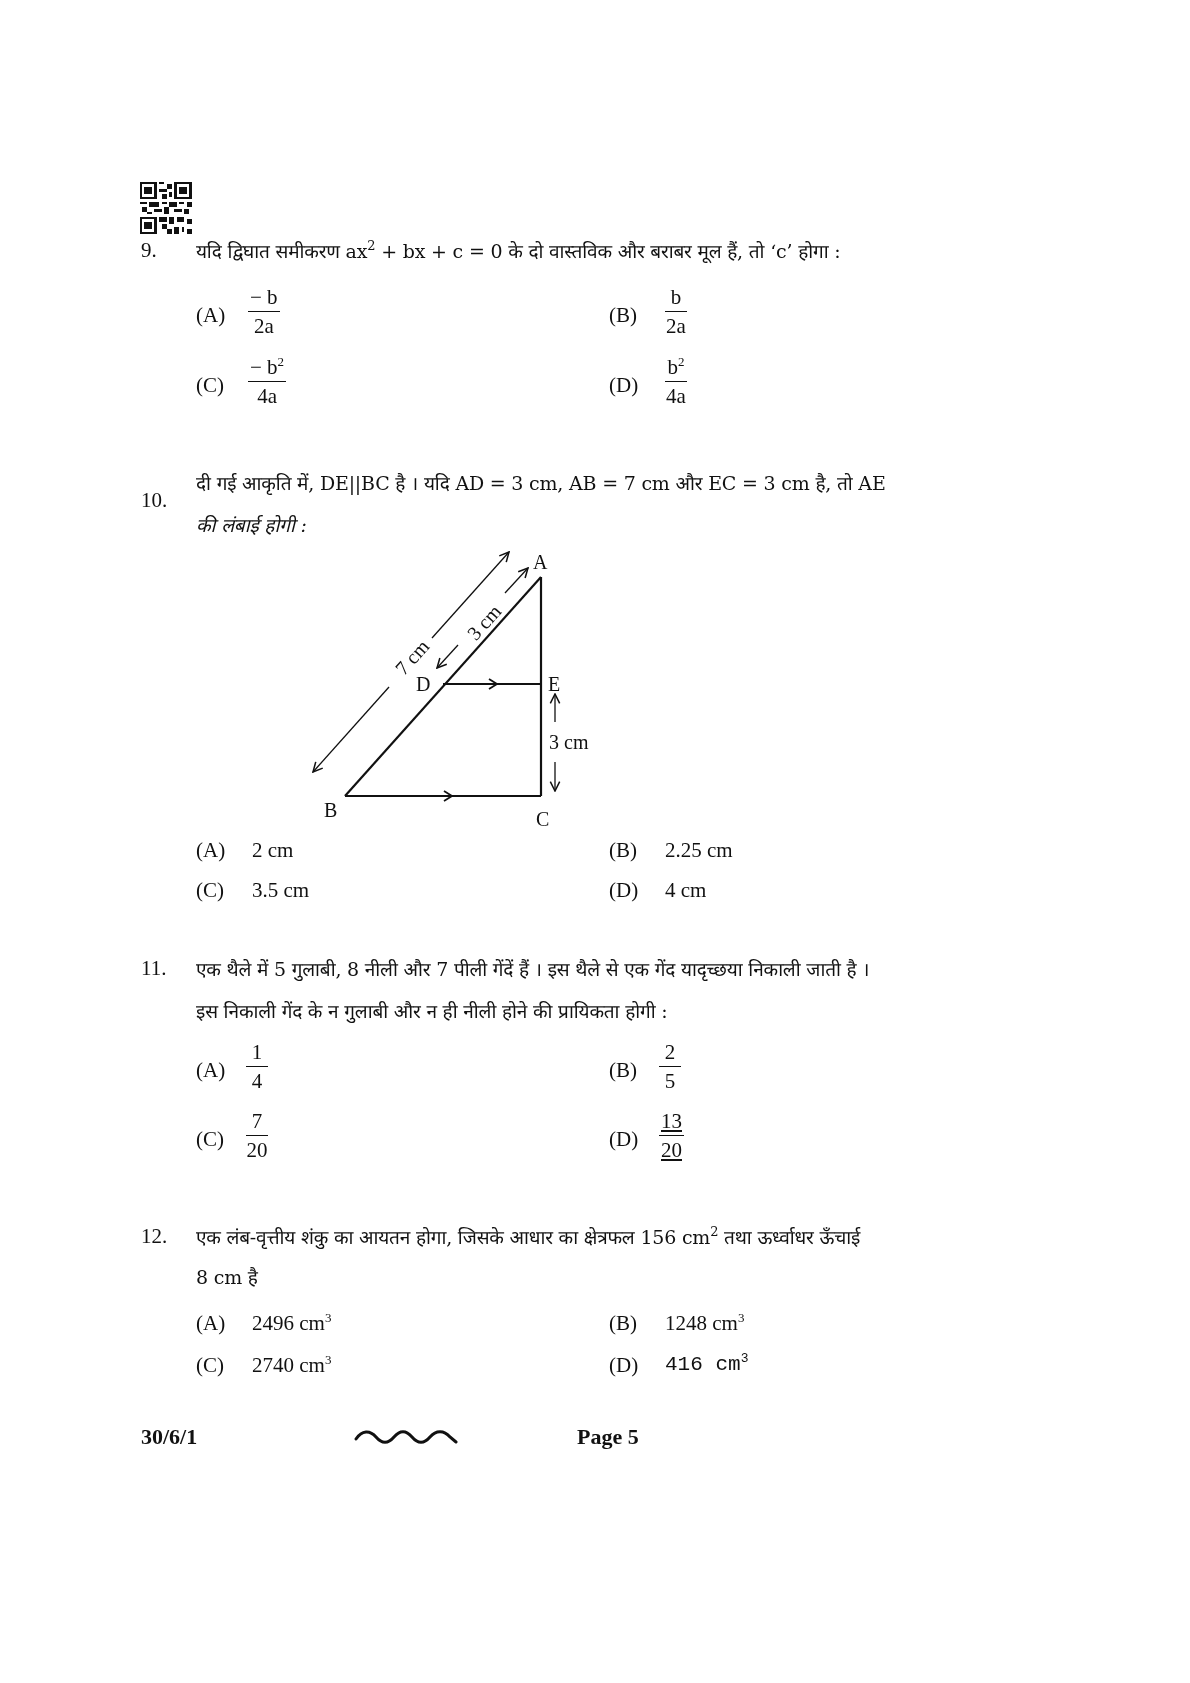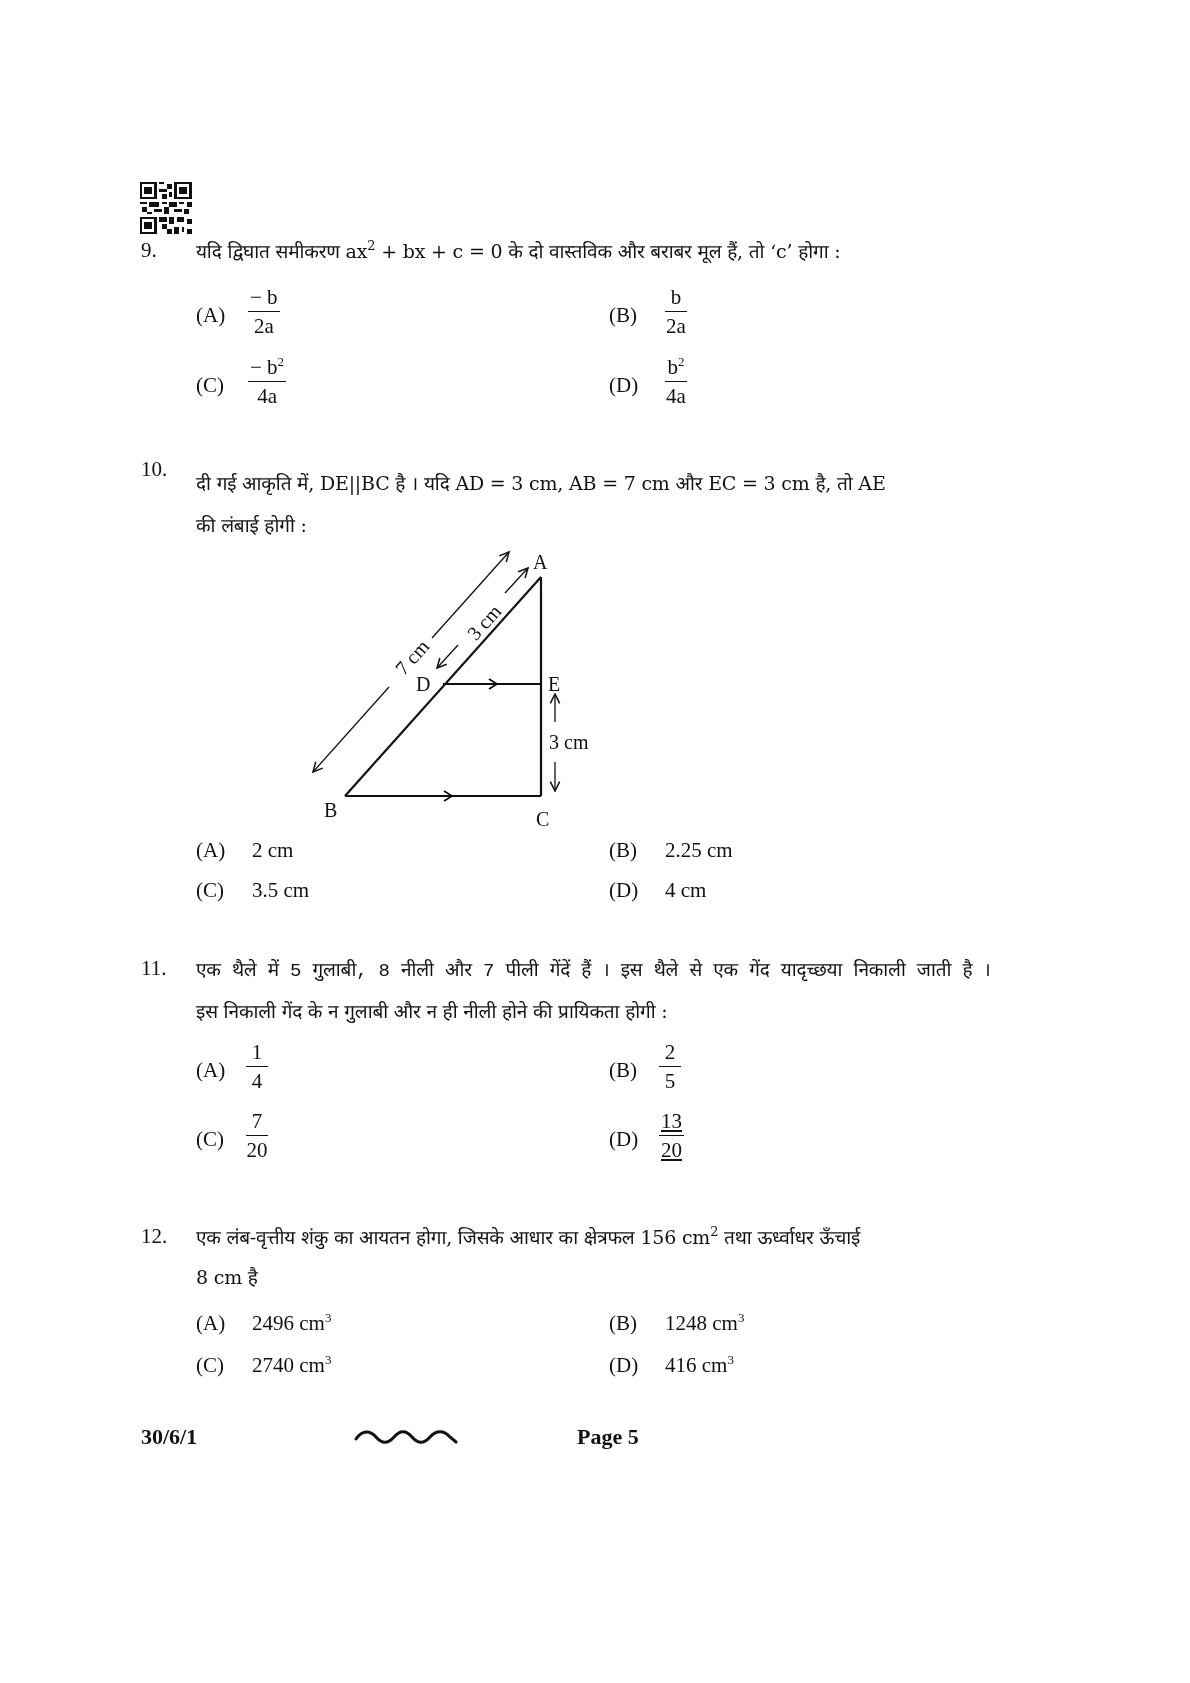--- a/index.html
+++ b/index.html
@@ -87,23 +87,23 @@
   </span>
 
   <span class="abs opt-label" style="left:609px; top:373px;">(D)</span>
   <span class="abs frac" style="left:665px; top:357px;">
     <span class="num"><span>b</span><sup>2</sup></span>
     <span class="den">4a</span>
   </span>
 </div>
 
 <div>
-  <span class="abs qnum" style="left:141px; top:457px;">10.</span>
+  <span class="abs qnum" style="left:141px; top:488px;">10.</span>
   <span class="abs qtext" style="left:196px; top:470px;">दी गई आकृति में, DE||BC है । यदि AD = 3 cm, AB = 7 cm और EC = 3 cm है, तो AE</span>
-  <span class="abs qtext" style="left:196px; top:512px;">की लंबाई होगी :</span>
+  <span class="abs qtext" style="left:196px; top:512px;font-style:italic;">की लंबाई होगी :</span>
 
   <svg class="abs diagram" viewBox="280 540 320 300">
     <defs>
       <marker id="ah" viewBox="0 0 10 10" refX="9" refY="5" markerWidth="9" markerHeight="9" orient="auto-start-reverse">
         <path d="M1,1 L9,5 L1,9" fill="none" stroke="#111" stroke-width="1.3"></path>
       </marker>
     </defs>
 
     <line x1="345" y1="796" x2="541" y2="577" stroke="#111" stroke-width="2.2"></line>
     <line x1="541" y1="577" x2="541" y2="796" stroke="#111" stroke-width="2.2"></line>
@@ -137,21 +137,21 @@
   <span class="abs opt-label" style="left:609px; top:838px;">(B)</span>
   <span class="abs opt-val" style="left:665px; top:838px;">2.25 cm</span>
   <span class="abs opt-label" style="left:196px; top:878px;">(C)</span>
   <span class="abs opt-val" style="left:252px; top:878px;">3.5 cm</span>
   <span class="abs opt-label" style="left:609px; top:878px;">(D)</span>
   <span class="abs opt-val" style="left:665px; top:878px;">4 cm</span>
 </div>
 
 <div>
   <span class="abs qnum" style="left:141px; top:956px;">11.</span>
-  <span class="abs qtext" style="left:196px; top:956px;font-family:Liberation Mono, monospace;">एक थैले में 5 गुलाबी, 8 नीली और 7 पीली गेंदें हैं । इस थैले से एक गेंद यादृच्छया निकाली जाती है ।</span>
+  <span class="abs qtext" style="left:196px; top:956px;">एक थैले में 5 गुलाबी, 8 नीली और 7 पीली गेंदें हैं । इस थैले से एक गेंद यादृच्छया निकाली जाती है ।</span>
   <span class="abs qtext" style="left:196px; top:998px;">इस निकाली गेंद के न गुलाबी और न ही नीली होने की प्रायिकता होगी :</span>
 
   <span class="abs opt-label" style="left:196px; top:1058px;">(A)</span>
   <span class="abs frac" style="left:246px; top:1042px;">
     <span class="num">1</span>
     <span class="den">4</span>
   </span>
   <span class="abs opt-label" style="left:609px; top:1058px;">(B)</span>
   <span class="abs frac" style="left:659px; top:1042px;">
     <span class="num">2</span>
@@ -174,21 +174,21 @@
   <span class="abs qtext" style="left:196px; top:1224px;"><span>एक लंब-वृत्तीय शंकु का आयतन होगा, जिसके आधार का क्षेत्रफल 156 cm</span><sup>2</sup><span> तथा ऊर्ध्वाधर ऊँचाई</span></span>
   <span class="abs qtext" style="left:196px; top:1264px;">8 cm है</span>
 
   <span class="abs opt-label" style="left:196px; top:1311px;">(A)</span>
   <span class="abs opt-val" style="left:252px; top:1311px;"><span>2496 cm</span><sup>3</sup></span>
   <span class="abs opt-label" style="left:609px; top:1311px;">(B)</span>
   <span class="abs opt-val" style="left:665px; top:1311px;"><span>1248 cm</span><sup>3</sup></span>
   <span class="abs opt-label" style="left:196px; top:1353px;">(C)</span>
   <span class="abs opt-val" style="left:252px; top:1353px;"><span>2740 cm</span><sup>3</sup></span>
   <span class="abs opt-label" style="left:609px; top:1353px;">(D)</span>
-  <span class="abs opt-val" style="left:665px; top:1353px;"><span>416 cm</span><sup>3</sup></span>
+  <span class="abs opt-val" style="left:665px; top:1353px;font-family:Liberation Mono, monospace;"><span>416 cm</span><sup>3</sup></span>
 </div>
 
 <div>
   <span class="abs footer-code" style="left:141px; top:1424px;">30/6/1</span>
   <svg class="abs" style="left:354px; top:1428px; width:104px; height:18px;" viewBox="0 0 104 18">
     <path d="M2,11 C8,2 16,2 22,9 C28,16 34,16 40,9 C46,2 52,2 58,9 C64,16 70,16 76,9 C82,2 90,2 96,9 L102,14" fill="none" stroke="#111" stroke-width="3" stroke-linecap="round"></path>
   </svg>
   <span class="abs footer-page" style="left:577px; top:1424px;">Page 5</span>
 </div>
 

